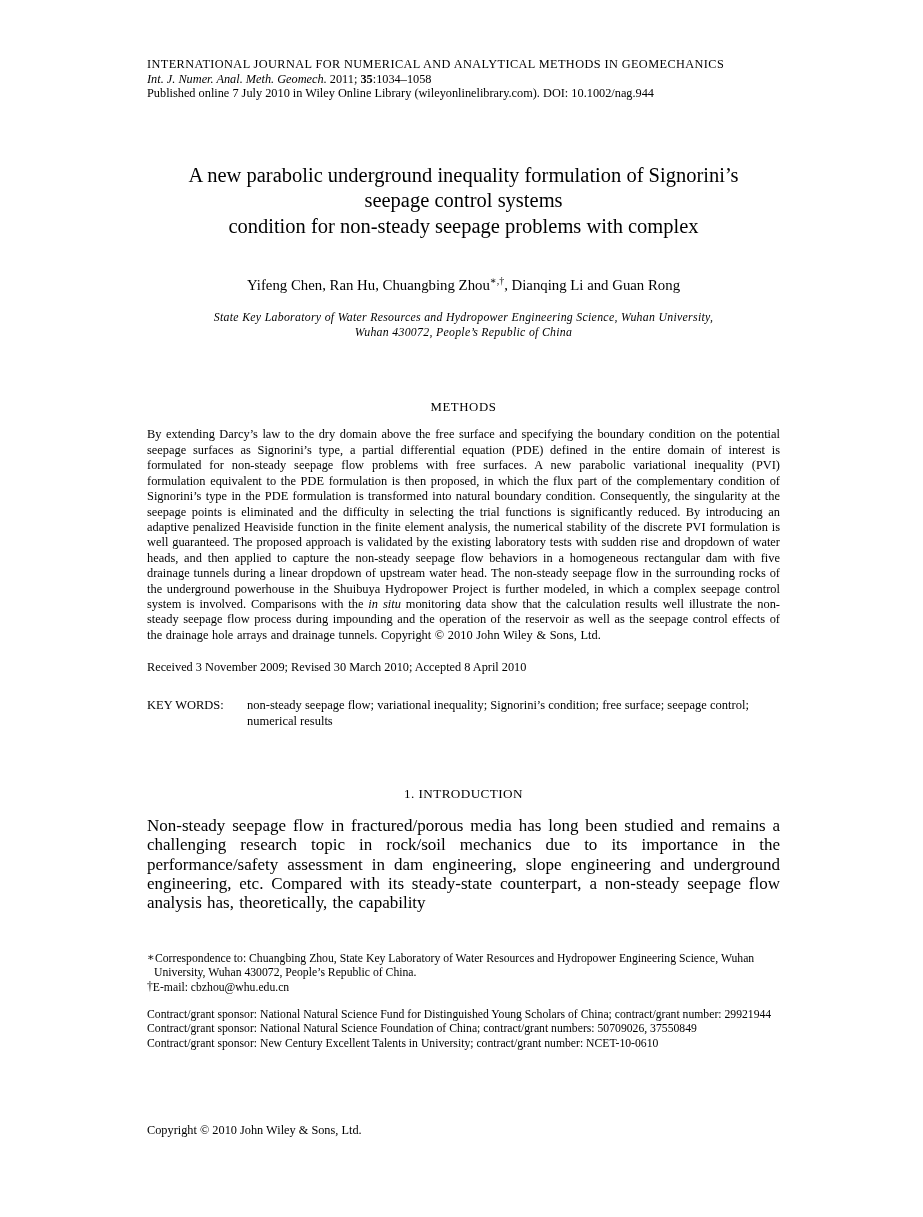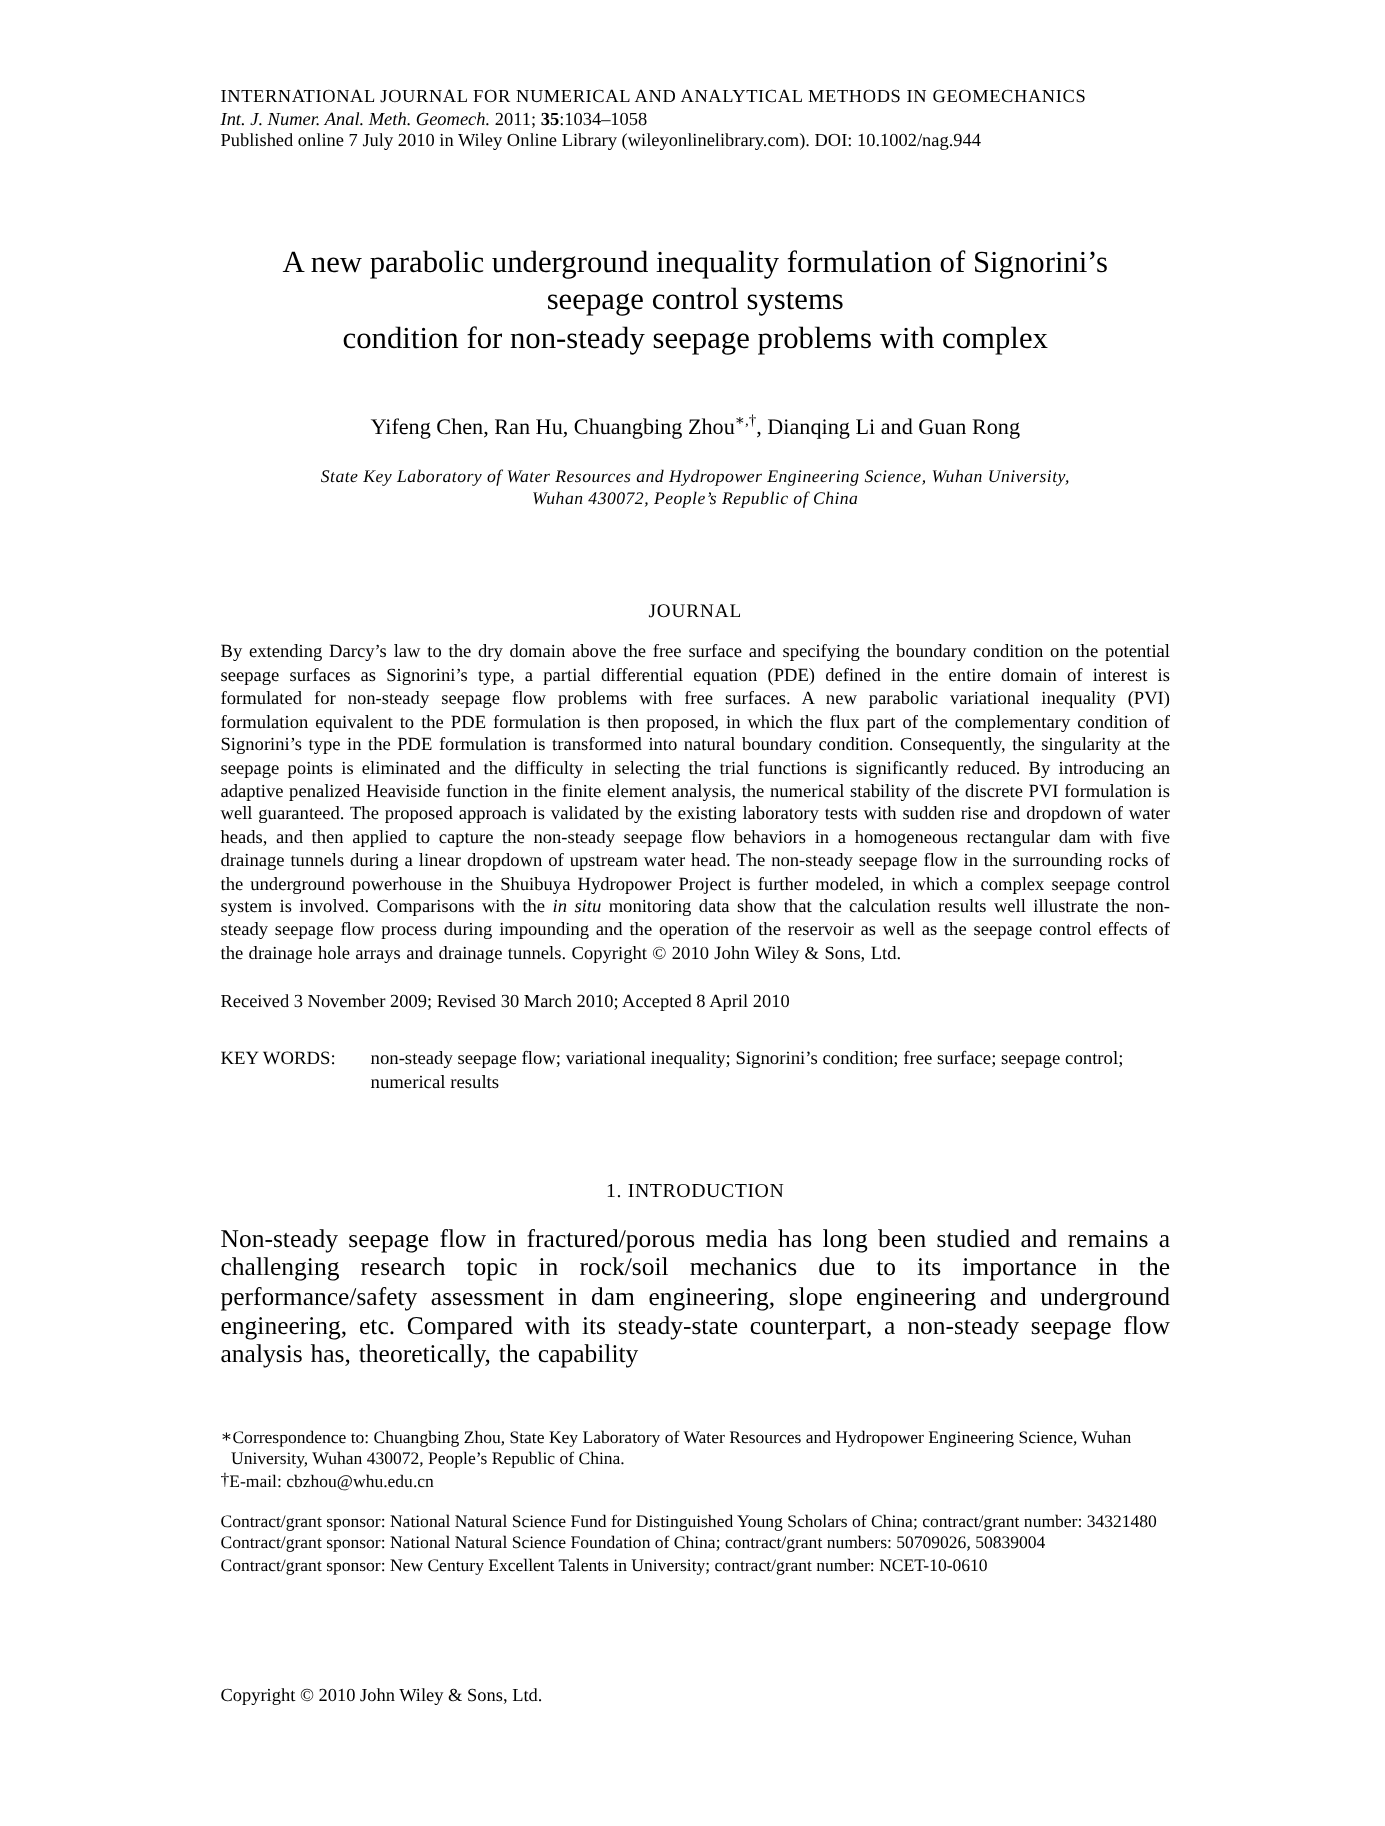--- a/index.html
+++ b/index.html
@@ -123,41 +123,41 @@
       <div>condition for non-steady seepage problems with complex</div>
     </div>
 
     <div class="authors"><span>Yifeng Chen, Ran Hu, Chuangbing Zhou</span><sup>∗,†</sup><span>, Dianqing Li and Guan Rong</span></div>
 
     <div class="affiliation">
       <div>State Key Laboratory of Water Resources and Hydropower Engineering Science, Wuhan University,</div>
       <div>Wuhan 430072, People’s Republic of China</div>
     </div>
 
-    <div class="summary-heading">JOURNAL</div>
+    <div class="summary-heading">METHODS</div>
 
     <p class="summary-text"><span>By extending Darcy’s law to the dry domain above the free surface and specifying the boundary condition on the potential seepage surfaces as Signorini’s type, a partial differential equation (PDE) defined in the entire domain of interest is formulated for non-steady seepage flow problems with free surfaces. A new parabolic variational inequality (PVI) formulation equivalent to the PDE formulation is then proposed, in which the flux part of the complementary condition of Signorini’s type in the PDE formulation is transformed into natural boundary condition. Consequently, the singularity at the seepage points is eliminated and the difficulty in selecting the trial functions is significantly reduced. By introducing an adaptive penalized Heaviside function in the finite element analysis, the numerical stability of the discrete PVI formulation is well guaranteed. The proposed approach is validated by the existing laboratory tests with sudden rise and dropdown of water heads, and then applied to capture the non-steady seepage flow behaviors in a homogeneous rectangular dam with five drainage tunnels during a linear dropdown of upstream water head. The non-steady seepage flow in the surrounding rocks of the underground powerhouse in the Shuibuya Hydropower Project is further modeled, in which a complex seepage control system is involved. Comparisons with the </span><span class="italic">in situ</span><span> monitoring data show that the calculation results well illustrate the non-steady seepage flow process during impounding and the operation of the reservoir as well as the seepage control effects of the drainage hole arrays and drainage tunnels. Copyright © 2010 John Wiley &amp; Sons, Ltd.</span></p>
 
     <div class="received">Received 3 November 2009; Revised 30 March 2010; Accepted 8 April 2010</div>
 
     <div class="keywords">
       <div class="kw-label">KEY WORDS:</div>
       <div class="kw-text">non-steady seepage flow; variational inequality; Signorini’s condition; free surface; seepage control; numerical results</div>
     </div>
 
     <div class="section-heading">1. INTRODUCTION</div>
 
     <p class="intro">Non-steady seepage flow in fractured/porous media has long been studied and remains a challenging research topic in rock/soil mechanics due to its importance in the performance/safety assessment in dam engineering, slope engineering and underground engineering, etc. Compared with its steady-state counterpart, a non-steady seepage flow analysis has, theoretically, the capability</p>
 
     <div class="footnotes">
       <div class="hang"><span class="fn-marker">∗</span><span>Correspondence to: Chuangbing Zhou, State Key Laboratory of Water Resources and Hydropower Engineering Science, Wuhan University, Wuhan 430072, People’s Republic of China.</span></div>
       <div class="hang"><span class="fn-marker">†</span><span>E-mail: cbzhou@whu.edu.cn</span></div>
       <div class="grants">
-        <div>Contract/grant sponsor: National Natural Science Fund for Distinguished Young Scholars of China; contract/grant number: 34321480</div>
-        <div>Contract/grant sponsor: National Natural Science Foundation of China; contract/grant numbers: 50709026, 50839004</div>
+        <div>Contract/grant sponsor: National Natural Science Fund for Distinguished Young Scholars of China; contract/grant number: 29921944</div>
+        <div>Contract/grant sponsor: National Natural Science Foundation of China; contract/grant numbers: 50709026, 37550849</div>
         <div>Contract/grant sponsor: New Century Excellent Talents in University; contract/grant number: NCET-10-0610</div>
       </div>
     </div>
 
   </div>
 
   <div class="copyright">Copyright © 2010 John Wiley &amp; Sons, Ltd.</div>
 </div>
 
 </body></html>

